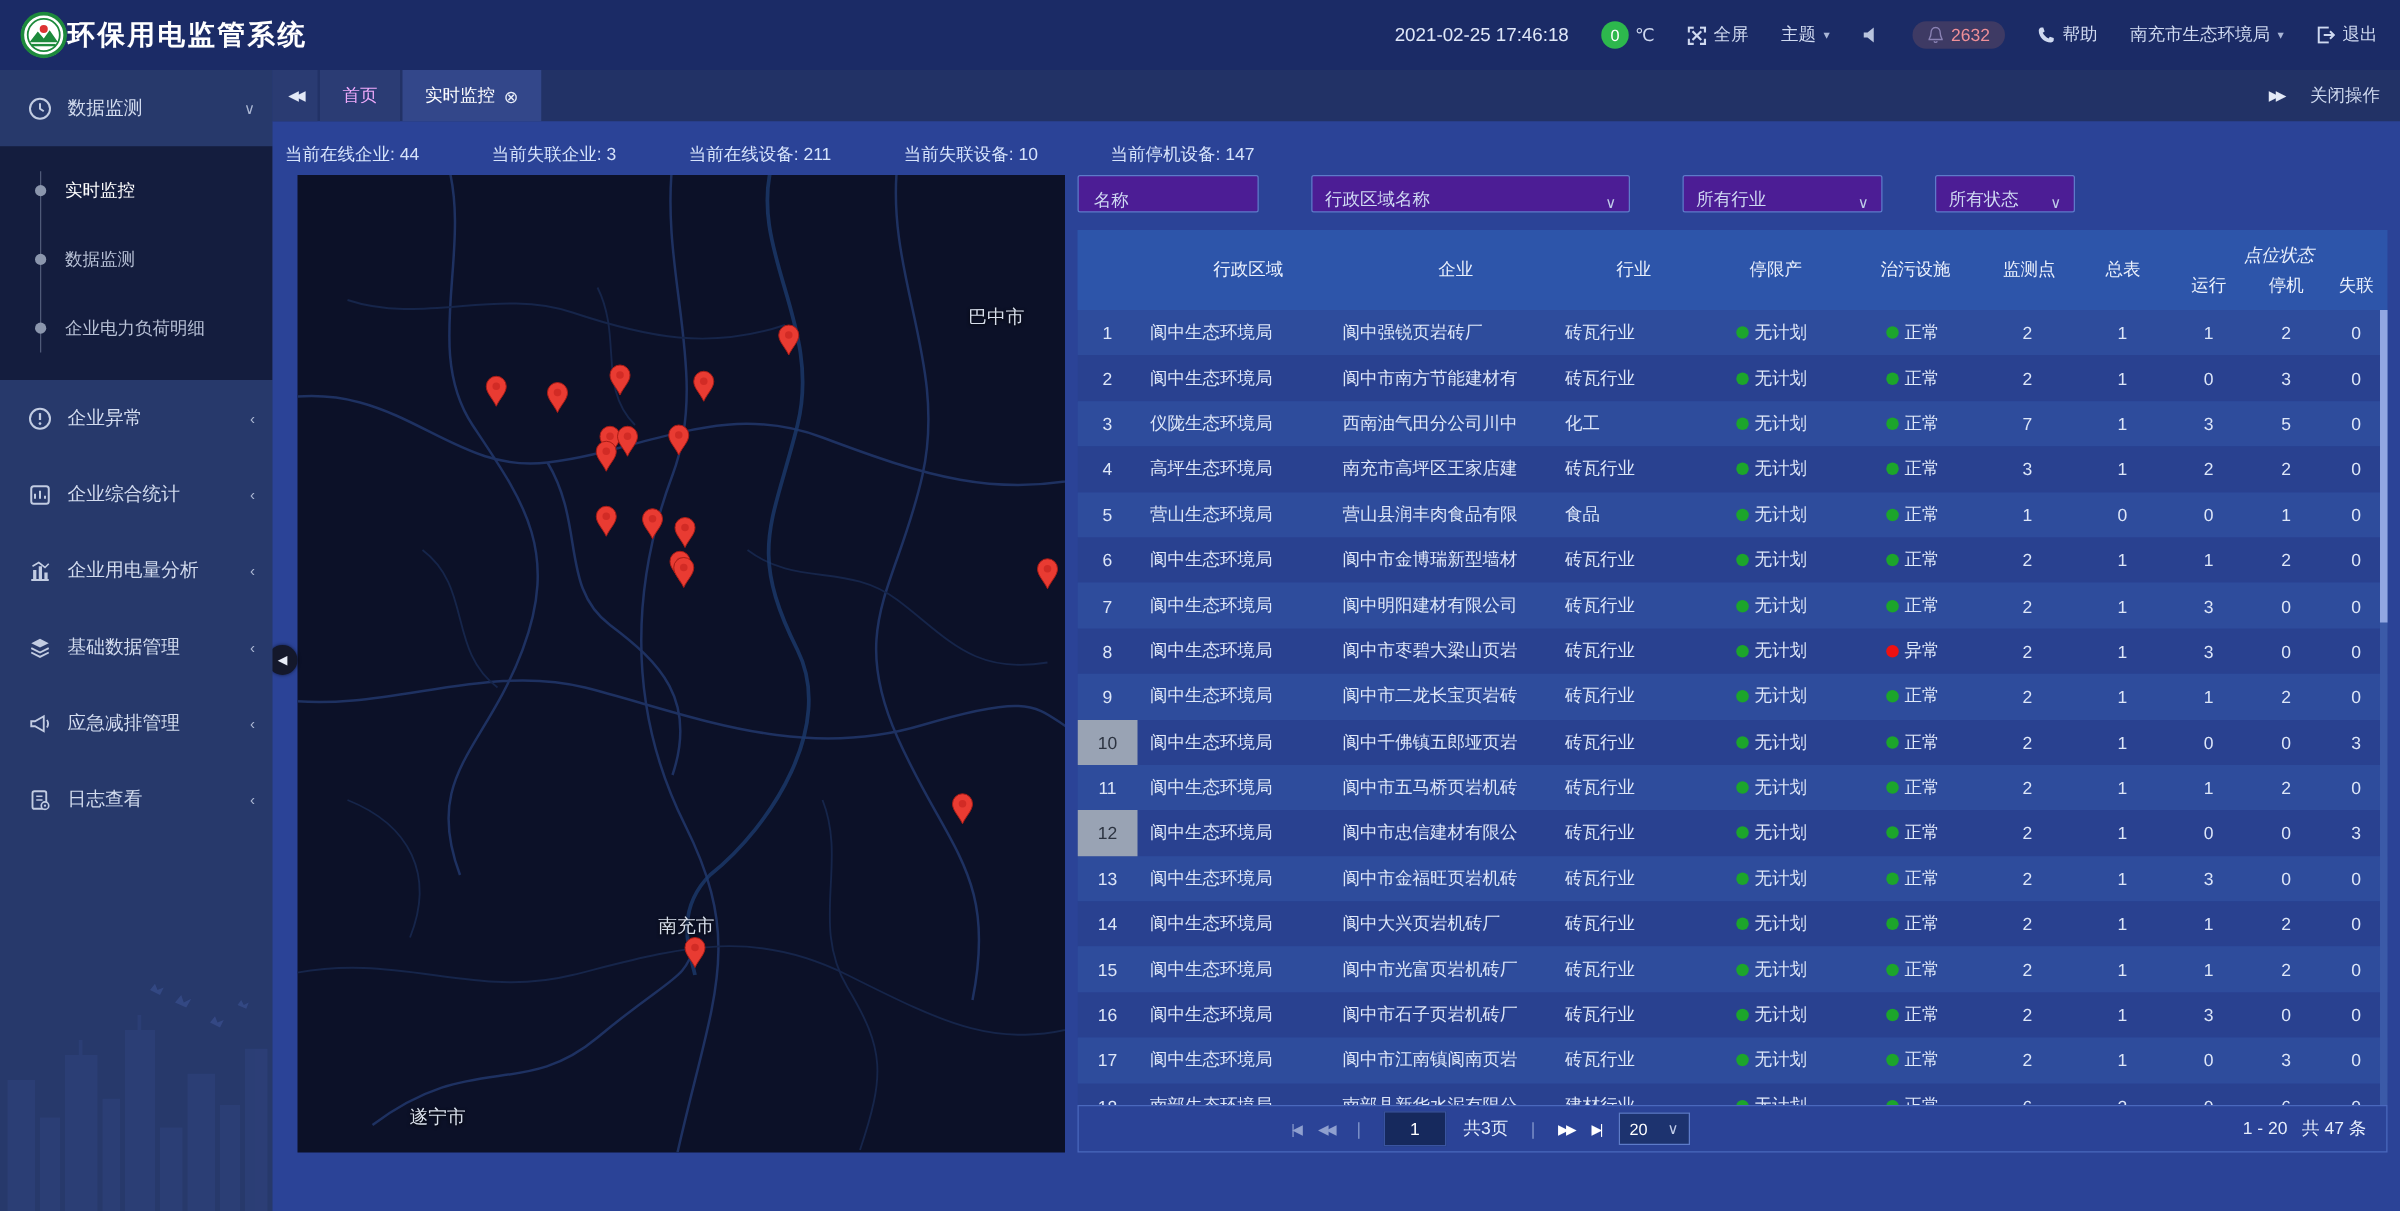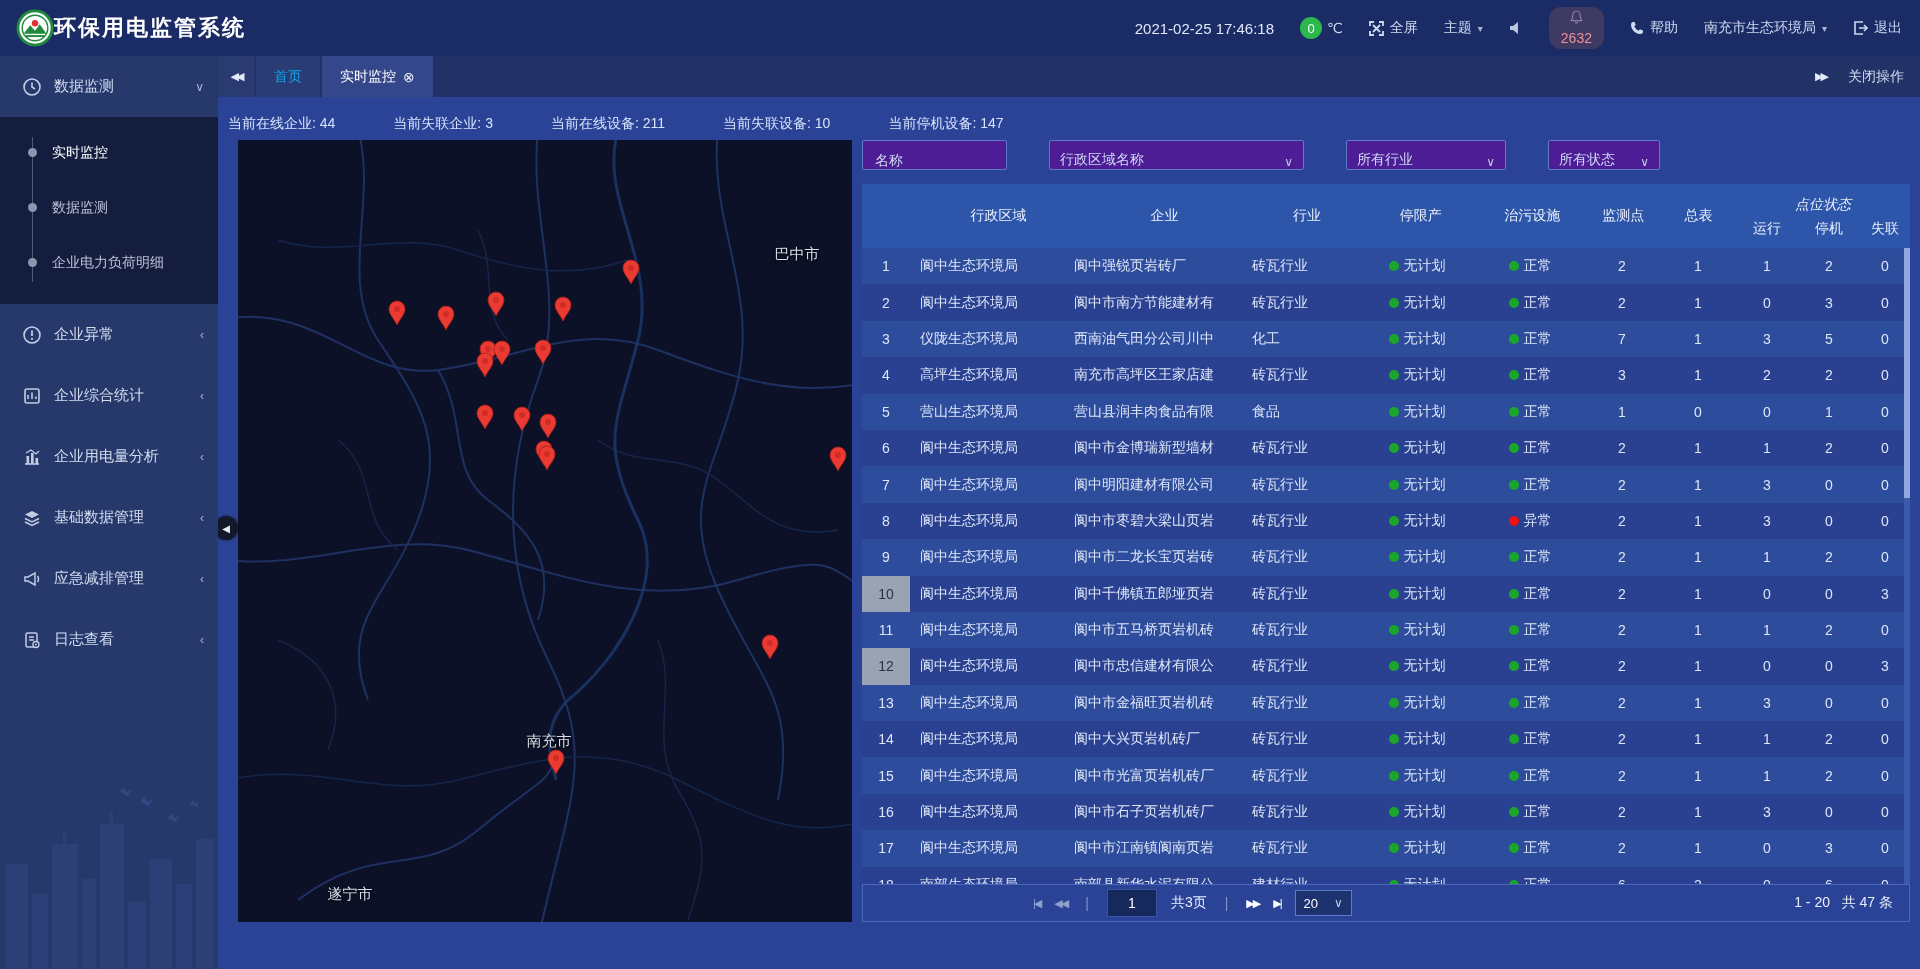--- a/index.html
+++ b/index.html
@@ -13,27 +13,27 @@
   .hdr{position:absolute;left:0;top:0;width:1920px;height:56px;background:#1b2b66;display:flex;align-items:center;z-index:30;}
   .hdr-logo{width:38px;height:38px;margin-left:16px;flex:0 0 auto;}
   .hdr-title{color:#fff;font-size:22px;font-weight:bold;letter-spacing:2px;}
   .hdr-right{margin-left:auto;display:flex;align-items:center;gap:26px;padding-right:18px;font-size:14px;color:#cfd9f0;}
   .hdr-dt{font-size:15px;color:#dfe7f8;}
   .temp-wrap{display:flex;align-items:center;gap:5px;}
   .temp-badge{width:22px;height:22px;border-radius:50%;background:#2db84d;color:#fff;font-size:13px;display:flex;align-items:center;justify-content:center;}
   .temp-unit{color:#cfd9f0;font-size:14px;}
   .hdr-item{display:flex;align-items:center;gap:6px;cursor:pointer;white-space:nowrap;}
   .caret{font-size:10px;color:#aab6d6;}
-  .alarm-pill{display:flex;align-items:center;gap:6px;background:#3e3a64;border-radius:12px;padding:3px 12px;flex-direction:column;}
+  .alarm-pill{display:flex;align-items:center;gap:6px;background:#3e3a64;border-radius:12px;padding:3px 12px;}
   .alarm-count{color:#ef8f98;font-size:14px;}
   .icon-svg{display:block;}
   
   .tabbar{position:absolute;left:218px;top:56px;width:1702px;height:41px;background:#223266;display:flex;align-items:stretch;z-index:20;}
   .tab-arrow{width:36px;display:flex;align-items:center;justify-content:center;background:#2a3b72;color:#e3e9f7;font-size:11px;letter-spacing:-3px;cursor:pointer;}
-  .tab{display:flex;align-items:center;gap:7px;padding:0 18px;font-size:14px;color:#0ea5e9;background:#2b3c74;margin-left:2px;cursor:pointer;}
+  .tab{display:flex;align-items:center;gap:7px;padding:0 18px;font-size:14px;color:#f0abfc;background:#2b3c74;margin-left:2px;cursor:pointer;}
   .tab.active{background:#33478a;color:#fff;}
   .tab-close{font-size:14px;line-height:1;color:#e8edf8;}
   .tabbar-right{margin-left:auto;display:flex;align-items:center;gap:22px;padding-right:16px;}
   .dbl-right{color:#e3e9f7;font-size:11px;letter-spacing:-3px;cursor:pointer;}
   .close-ops{font-size:14px;color:#cfd9ee;cursor:pointer;}
   
   .sidebar{position:absolute;left:0;top:56px;width:218px;height:913px;background:#27396b;z-index:25;overflow:hidden;}
   .grp{height:61px;display:flex;align-items:center;padding:0 14px 0 22px;cursor:pointer;color:#d3dcef;font-size:15px;}
   .grp .gi{width:20px;height:20px;margin-right:12px;flex:0 0 auto;opacity:.9;}
   .grp .chev{margin-left:auto;font-size:12px;color:#aab6d2;}

